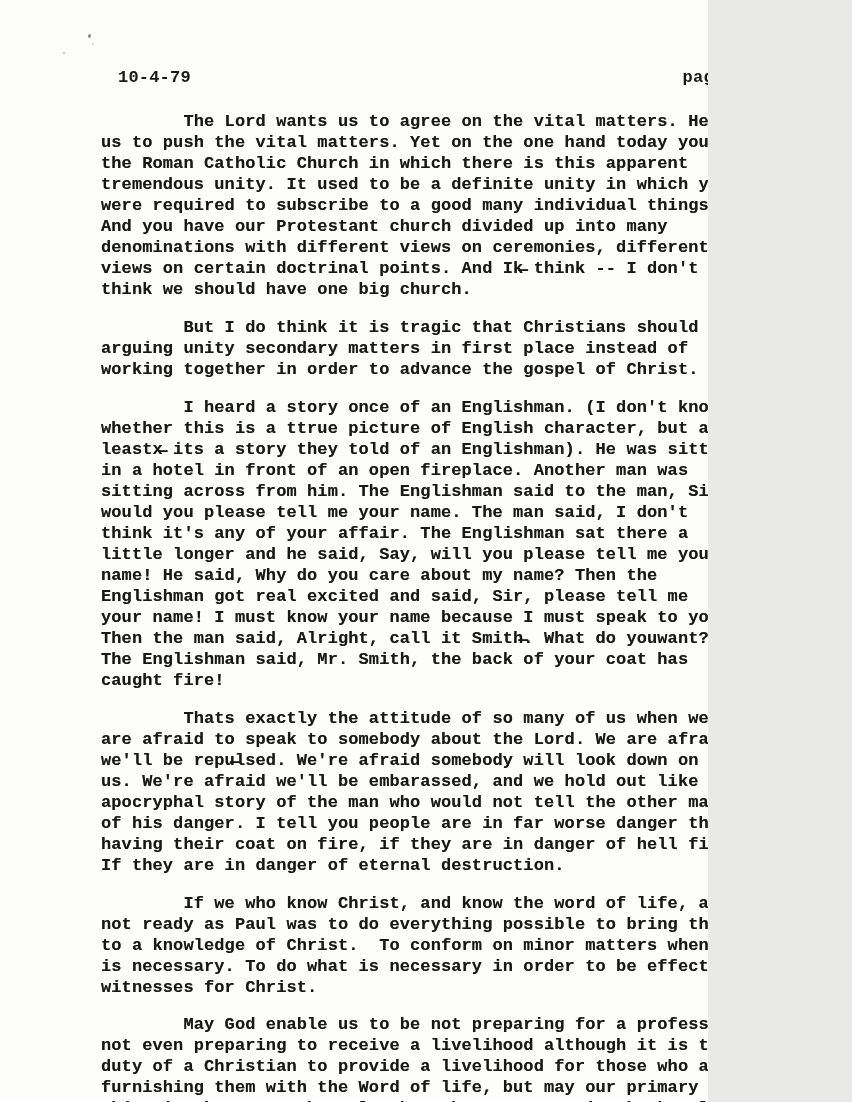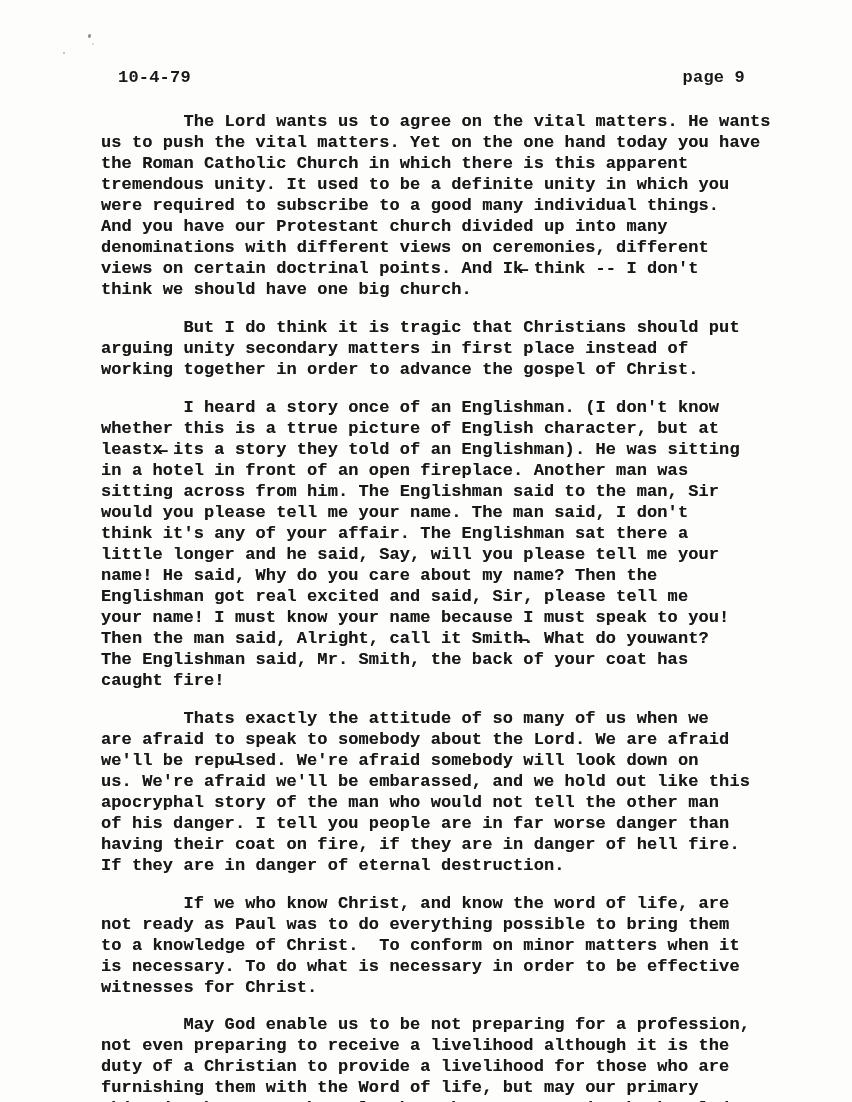--- a/index.html
+++ b/index.html
@@ -2,21 +2,21 @@
 <html><head>
 <meta charset="utf-8">
 <style>
   html, body {
     margin: 0;
     padding: 0;
     background: #e9e9e7;
   }
   .page {
     position: relative;
-    width: 852px;
+    width: 708px;
     height: 1102px;
     background: #fdfdfc;
     overflow: hidden;
     font-family: "Liberation Mono", "DejaVu Sans Mono", monospace;
     font-weight: 700;
     color: #181818;
     -webkit-font-smoothing: antialiased;
   }
   .doc-header {
     position: absolute;

